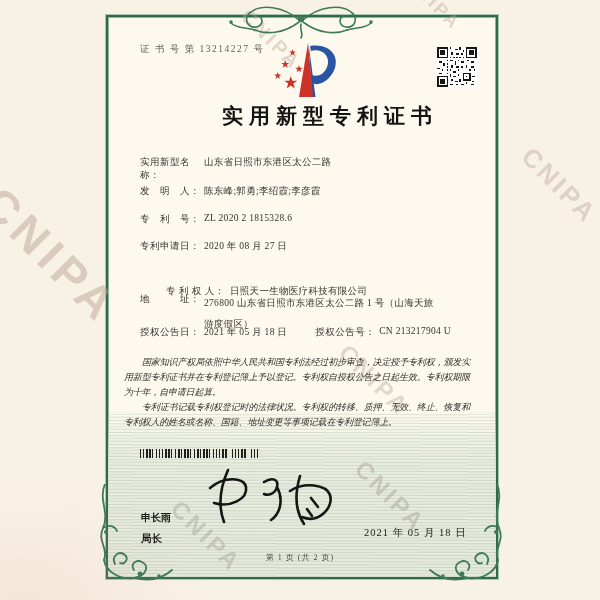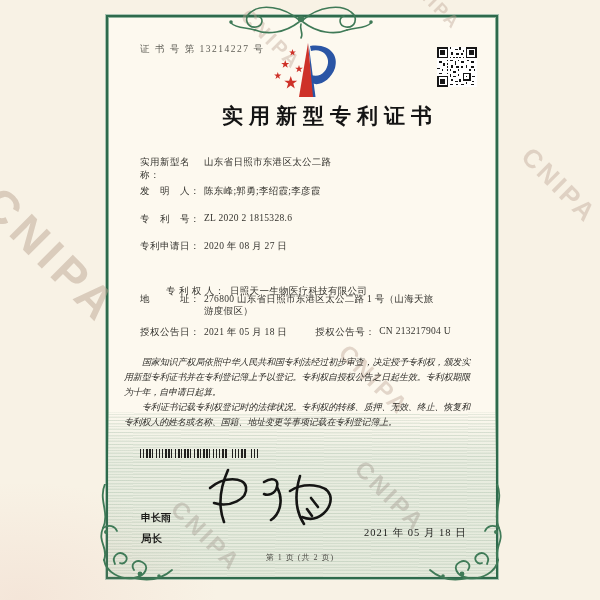--- a/index.html
+++ b/index.html
@@ -29,21 +29,21 @@
   .certno{position:absolute;left:140px;top:43px;font-size:9.5px;letter-spacing:1.5px;color:#5f5e56;z-index:10;}
   .qr{position:absolute;left:437px;top:47px;width:40px;height:40px;z-index:10;}
   .logo{position:absolute;left:272px;top:39px;width:68px;height:62px;z-index:10;}
   .title{position:absolute;left:106px;top:102px;width:448px;text-align:center;
          font-size:21px;font-weight:bold;letter-spacing:6px;color:#141414;z-index:10;}
   
   .row{position:absolute;left:140px;display:flex;font-size:9.5px;z-index:10;color:#34332e;}
   .row .lbl{flex:none;width:64px;letter-spacing:0.5px;}
   .row .val{letter-spacing:0.3px;}
   .r1{top:156px;} .r2{top:185px;} .r3{top:213px;} .r4{top:240px;} .r5{top:285px;margin-left:26px;}
-  .r6{top:293px;} .r6 .val{width:238px;line-height:12px;}
+  .r6{top:293px;} .r6 .val{width:238px;line-height:21px;}
   .rgrant{top:326px;}
   .rgrant .col2{margin-left:28px;display:flex;justify-content:center;}
   
   .paras{position:absolute;left:124px;top:355px;width:346px;z-index:10;
          font-size:9px;line-height:15px;text-align:justify;font-style:italic;color:#2e2d29;letter-spacing:-0.2px;}
   .paras p{margin:0;text-indent:2em;}
   
   .barcode{position:absolute;left:140px;top:449px;width:118px;height:9px;z-index:10;
         background:repeating-linear-gradient(90deg,#20201e 0 1.5px,transparent 1.5px 3px,#20201e 3px 4px,transparent 4px 6.5px,#20201e 6.5px 8px,transparent 8px 9.5px);}
   .signer-title{position:absolute;left:141px;top:489px;font-size:10.5px;font-weight:bold;color:#1c1c1a;z-index:10;margin-top:43px;}

